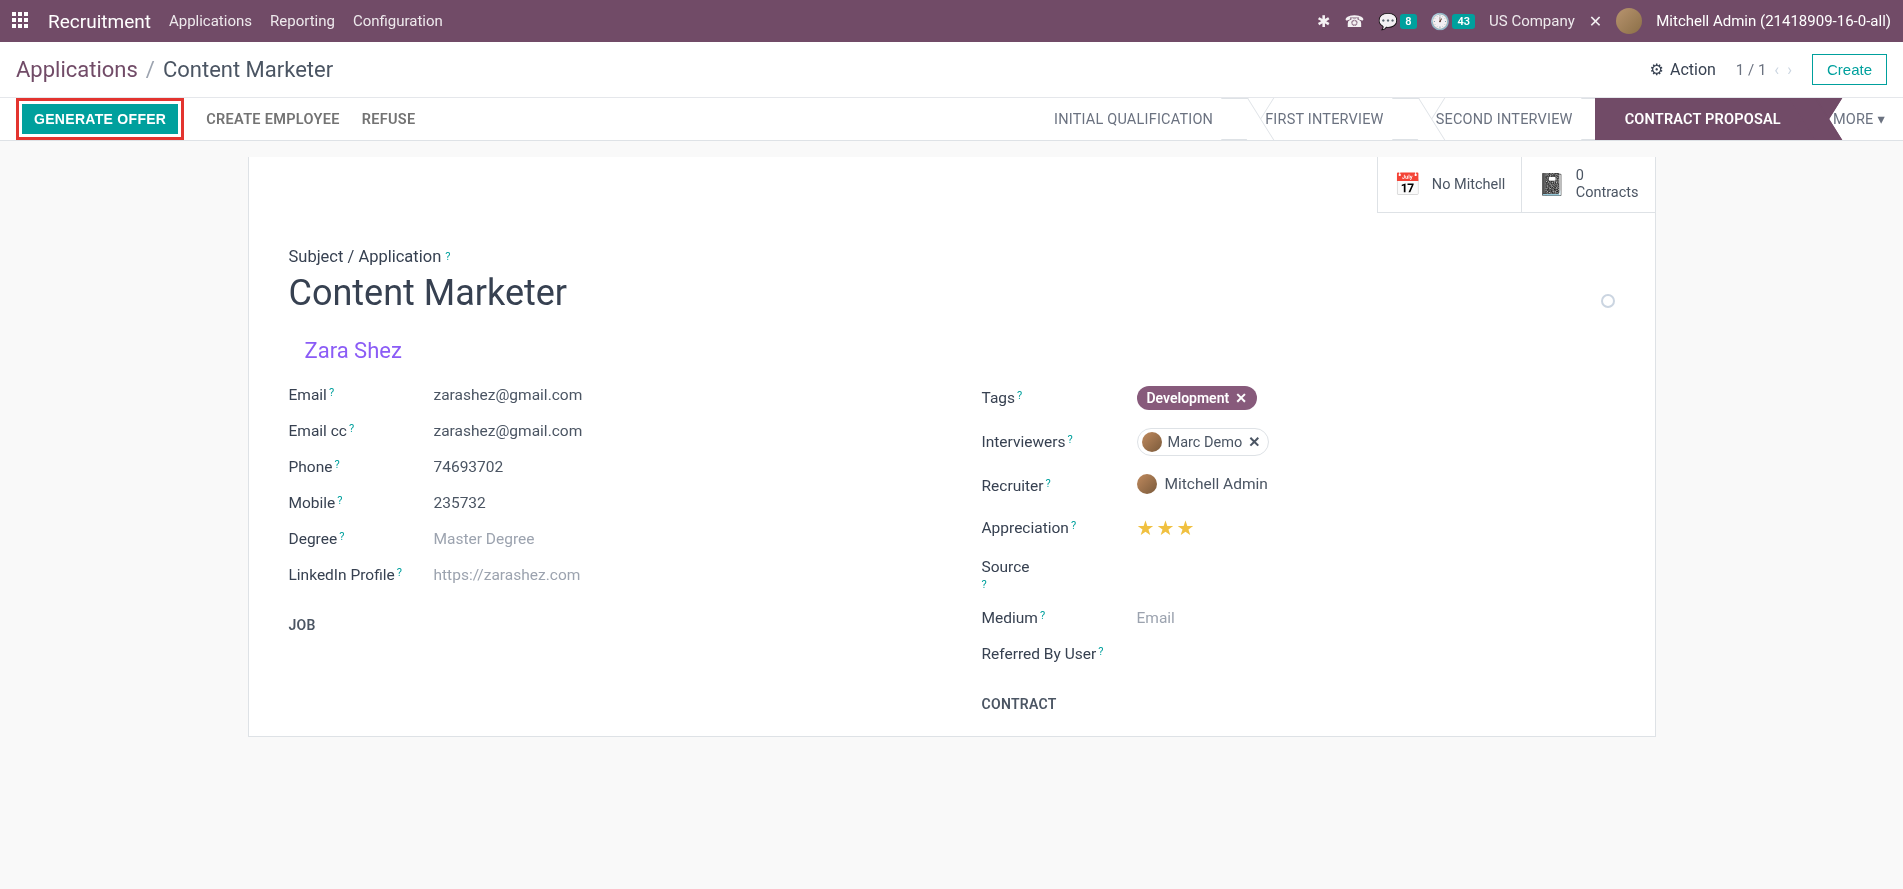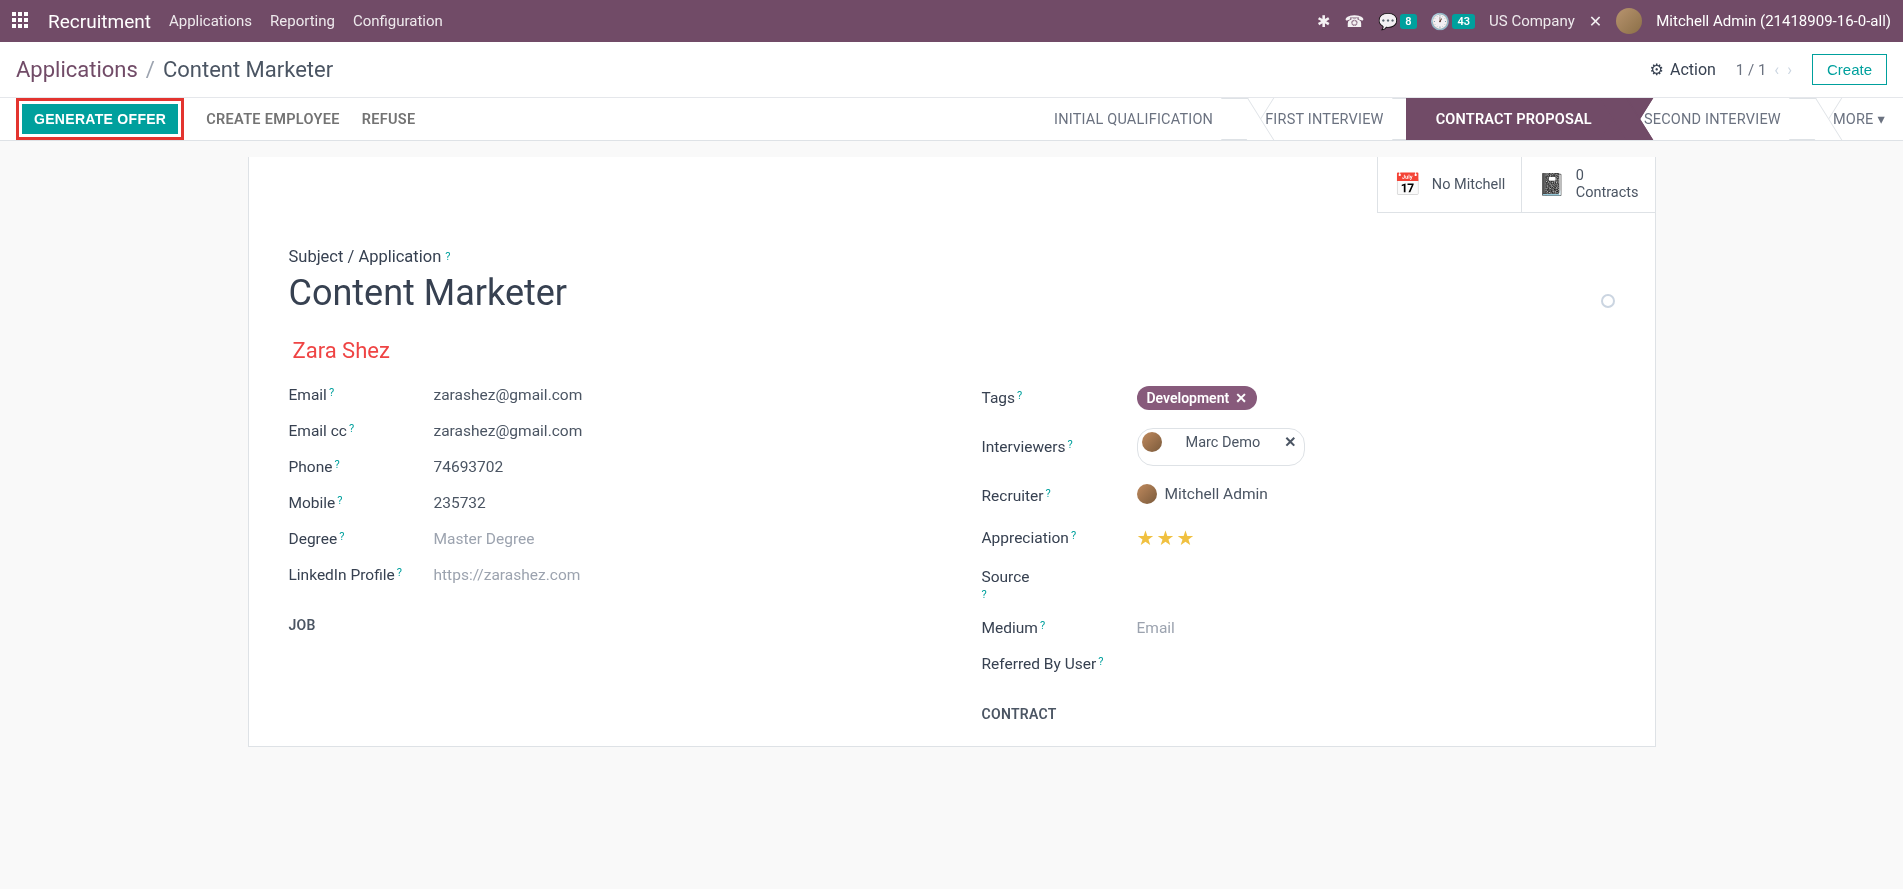--- a/index.html
+++ b/index.html
@@ -56,32 +56,32 @@
 .stat-text { display: flex; flex-direction: column; line-height: 1.2; font-size: 14.5px; color: #4b5563; }
 
 .sheet-body { padding: 90px 40px 24px; }
 .subject-label { font-size: 16.5px; color: #374151; display: flex; align-items: center; gap: 4px; }
 .help-q { color: #00a09d; font-size: 11px; vertical-align: super; cursor: help; }
 .title { font-size: 36px; color: #374151; margin: 6px 0 22px; font-weight: 400; }
 .title-row { display: flex; justify-content: space-between; align-items: center; }
 .kanban-dot { width: 14px; height: 14px; border: 2px solid #cbd5e1; border-radius: 50%; cursor: pointer; }
 
 .applicant-label { font-size: 16px; color: #374151; }
-.applicant-name { font-size: 22px; color: #ef4444; margin: 2px 4px 14px; }
+.applicant-name { font-size: 22px; color: #8b5cf6; margin: 2px 16px 14px; }
 
 .two-col { display: flex; gap: 60px; }
 .col { flex: 1; }
 .field-row { display: flex; align-items: center; padding: 9px 0; }
 .field-label { width: 145px; font-size: 15.5px; color: #374151; display: flex; align-items: flex-start; gap: 2px; flex-shrink: 0; }
 .field-value { font-size: 15.5px; color: #4b5563; }
 .field-value.muted { color: #9ca3af; }
 
 .tag-chip { background: #875a7b; color: #fff; padding: 4px 10px; border-radius: 14px; font-size: 14px; font-weight: 600; display: inline-flex; align-items: center; gap: 6px; }
 .tag-chip .x { cursor: pointer; font-weight: 700; }
-.user-chip { border: 1px solid #dee2e6; border-radius: 16px; padding: 3px 8px 13px 4px; display: inline-flex; align-items: center; gap: 24px; font-size: 14.5px; color: #4b5563; }
+.user-chip { border: 1px solid #dee2e6; border-radius: 16px; padding: 3px 8px 3px 4px; display: inline-flex; align-items: center; gap: 6px; font-size: 14.5px; color: #4b5563; }
 .mini-avatar { width: 20px; height: 20px; border-radius: 50%; background: linear-gradient(135deg, #c08a5e, #7a5a3b); display: inline-block; }
 .user-inline { display: inline-flex; align-items: center; gap: 8px; font-size: 15.5px; color: #4b5563; }
 .stars { display: flex; gap: 2px; color: #f0c040; font-size: 20px; }
 
 .section-title { font-weight: 600; font-size: 14px; letter-spacing: 0.3px; color: #4b5563; margin-top: 24px; text-transform: uppercase; }
 </style>
 </head>
 <body>
 
 <div class="navbar">
@@ -142,25 +142,25 @@
     <span class="text-btn">CREATE EMPLOYEE</span>
     <span class="text-btn">REFUSE</span>
   </div>
   <div class="stages">
     <div class="stage">
         <span>INITIAL QUALIFICATION</span>
       </div>
     <div class="stage">
         <span>FIRST INTERVIEW</span>
       </div>
+    <div class="stage">
+        <span>SECOND INTERVIEW</span>
+      </div>
     <div class="stage active">
         <span>CONTRACT PROPOSAL</span>
-      </div>
-    <div class="stage">
-        <span>SECOND INTERVIEW</span>
       </div>
     <div class="stage more">
         <span>MORE</span>
         <span style="margin-left:4px;">▾</span>
       </div>
   </div>
 </div>
 
 <div class="sheet-wrap">
   <div class="sheet">

